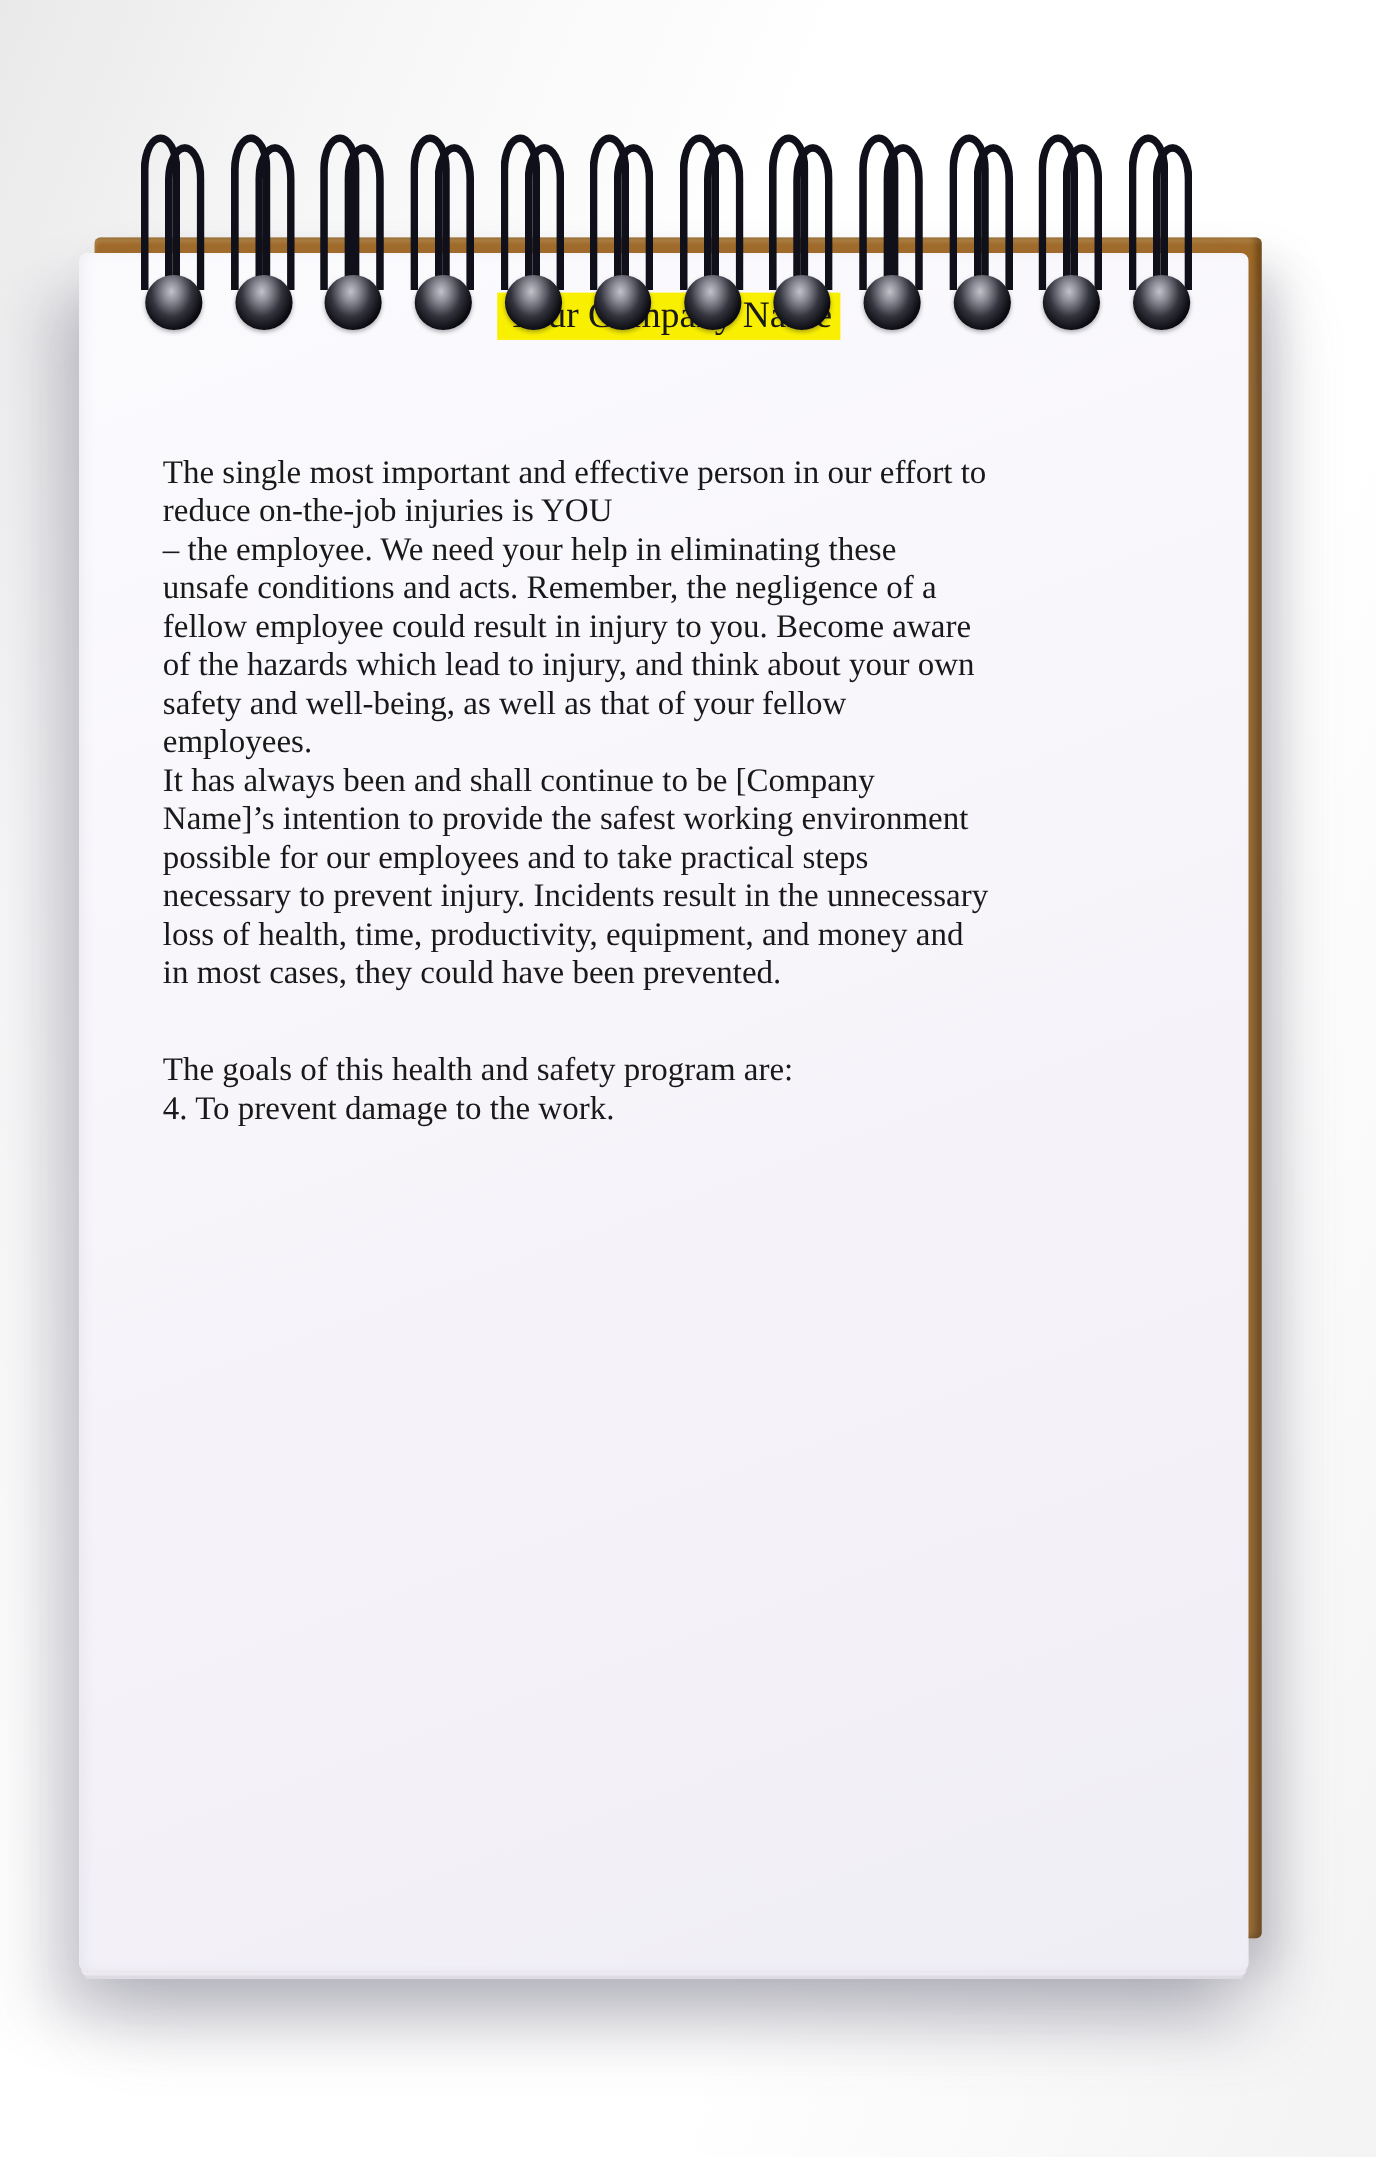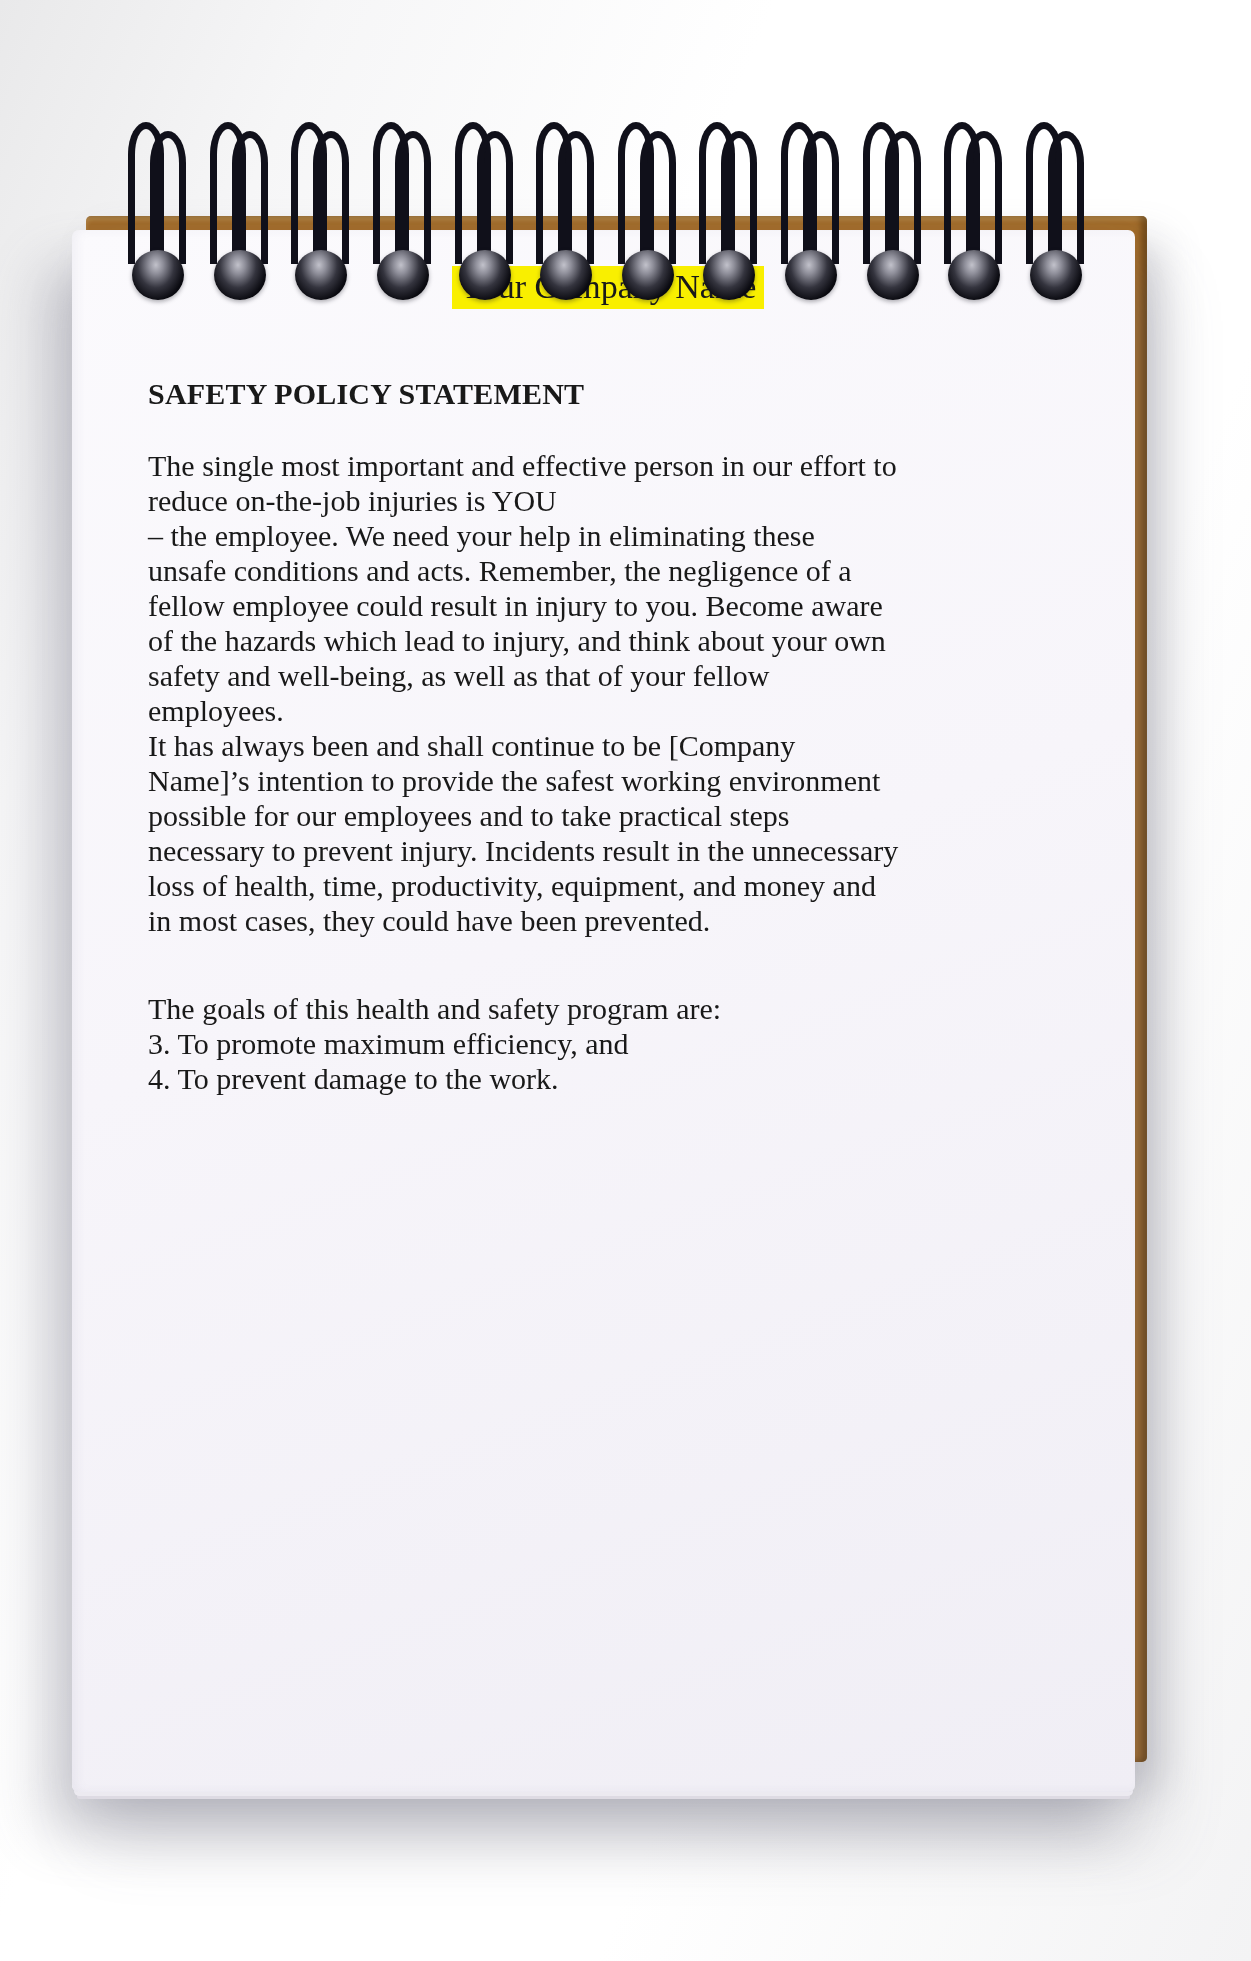--- a/index.html
+++ b/index.html
@@ -101,41 +101,39 @@
 
   <div class="cardboard"></div>
 
   <div class="paper">
 
     <div class="page-header">
       <div class="company-line"><span class="hl">Your Company Name</span></div>
     </div>
 
     <div class="textcol">
-      <h1>SAFETY POLICY STATEMENT</h1>
 
       <p class="pre para-employee">The single most important and effective person in our effort to
 reduce on-the-job injuries is YOU
 – the employee. We need your help in eliminating these
 unsafe conditions and acts. Remember, the negligence of a
 fellow employee could result in injury to you. Become aware
 of the hazards which lead to injury, and think about your own
 safety and well-being, as well as that of your fellow
 employees.</p>
 
       <p class="pre para-intro">It has always been and shall continue to be [Company
 Name]’s intention to provide the safest working environment
 possible for our employees and to take practical steps
 necessary to prevent injury. Incidents result in the unnecessary
 loss of health, time, productivity, equipment, and money and
 in most cases, they could have been prevented.</p>
 
       <div class="goals-section">
         <p class="pre">The goals of this health and safety program are:</p>
-        <p class="pre goal">3. To promote maximum efficiency, and</p>
         <p class="pre goal">4. To prevent damage to the work.</p>
       </div>
 
     </div>
 
   </div>
 
   <div class="binding" id="binding">
       <div class="loop">
         <span class="wire w1"></span>

